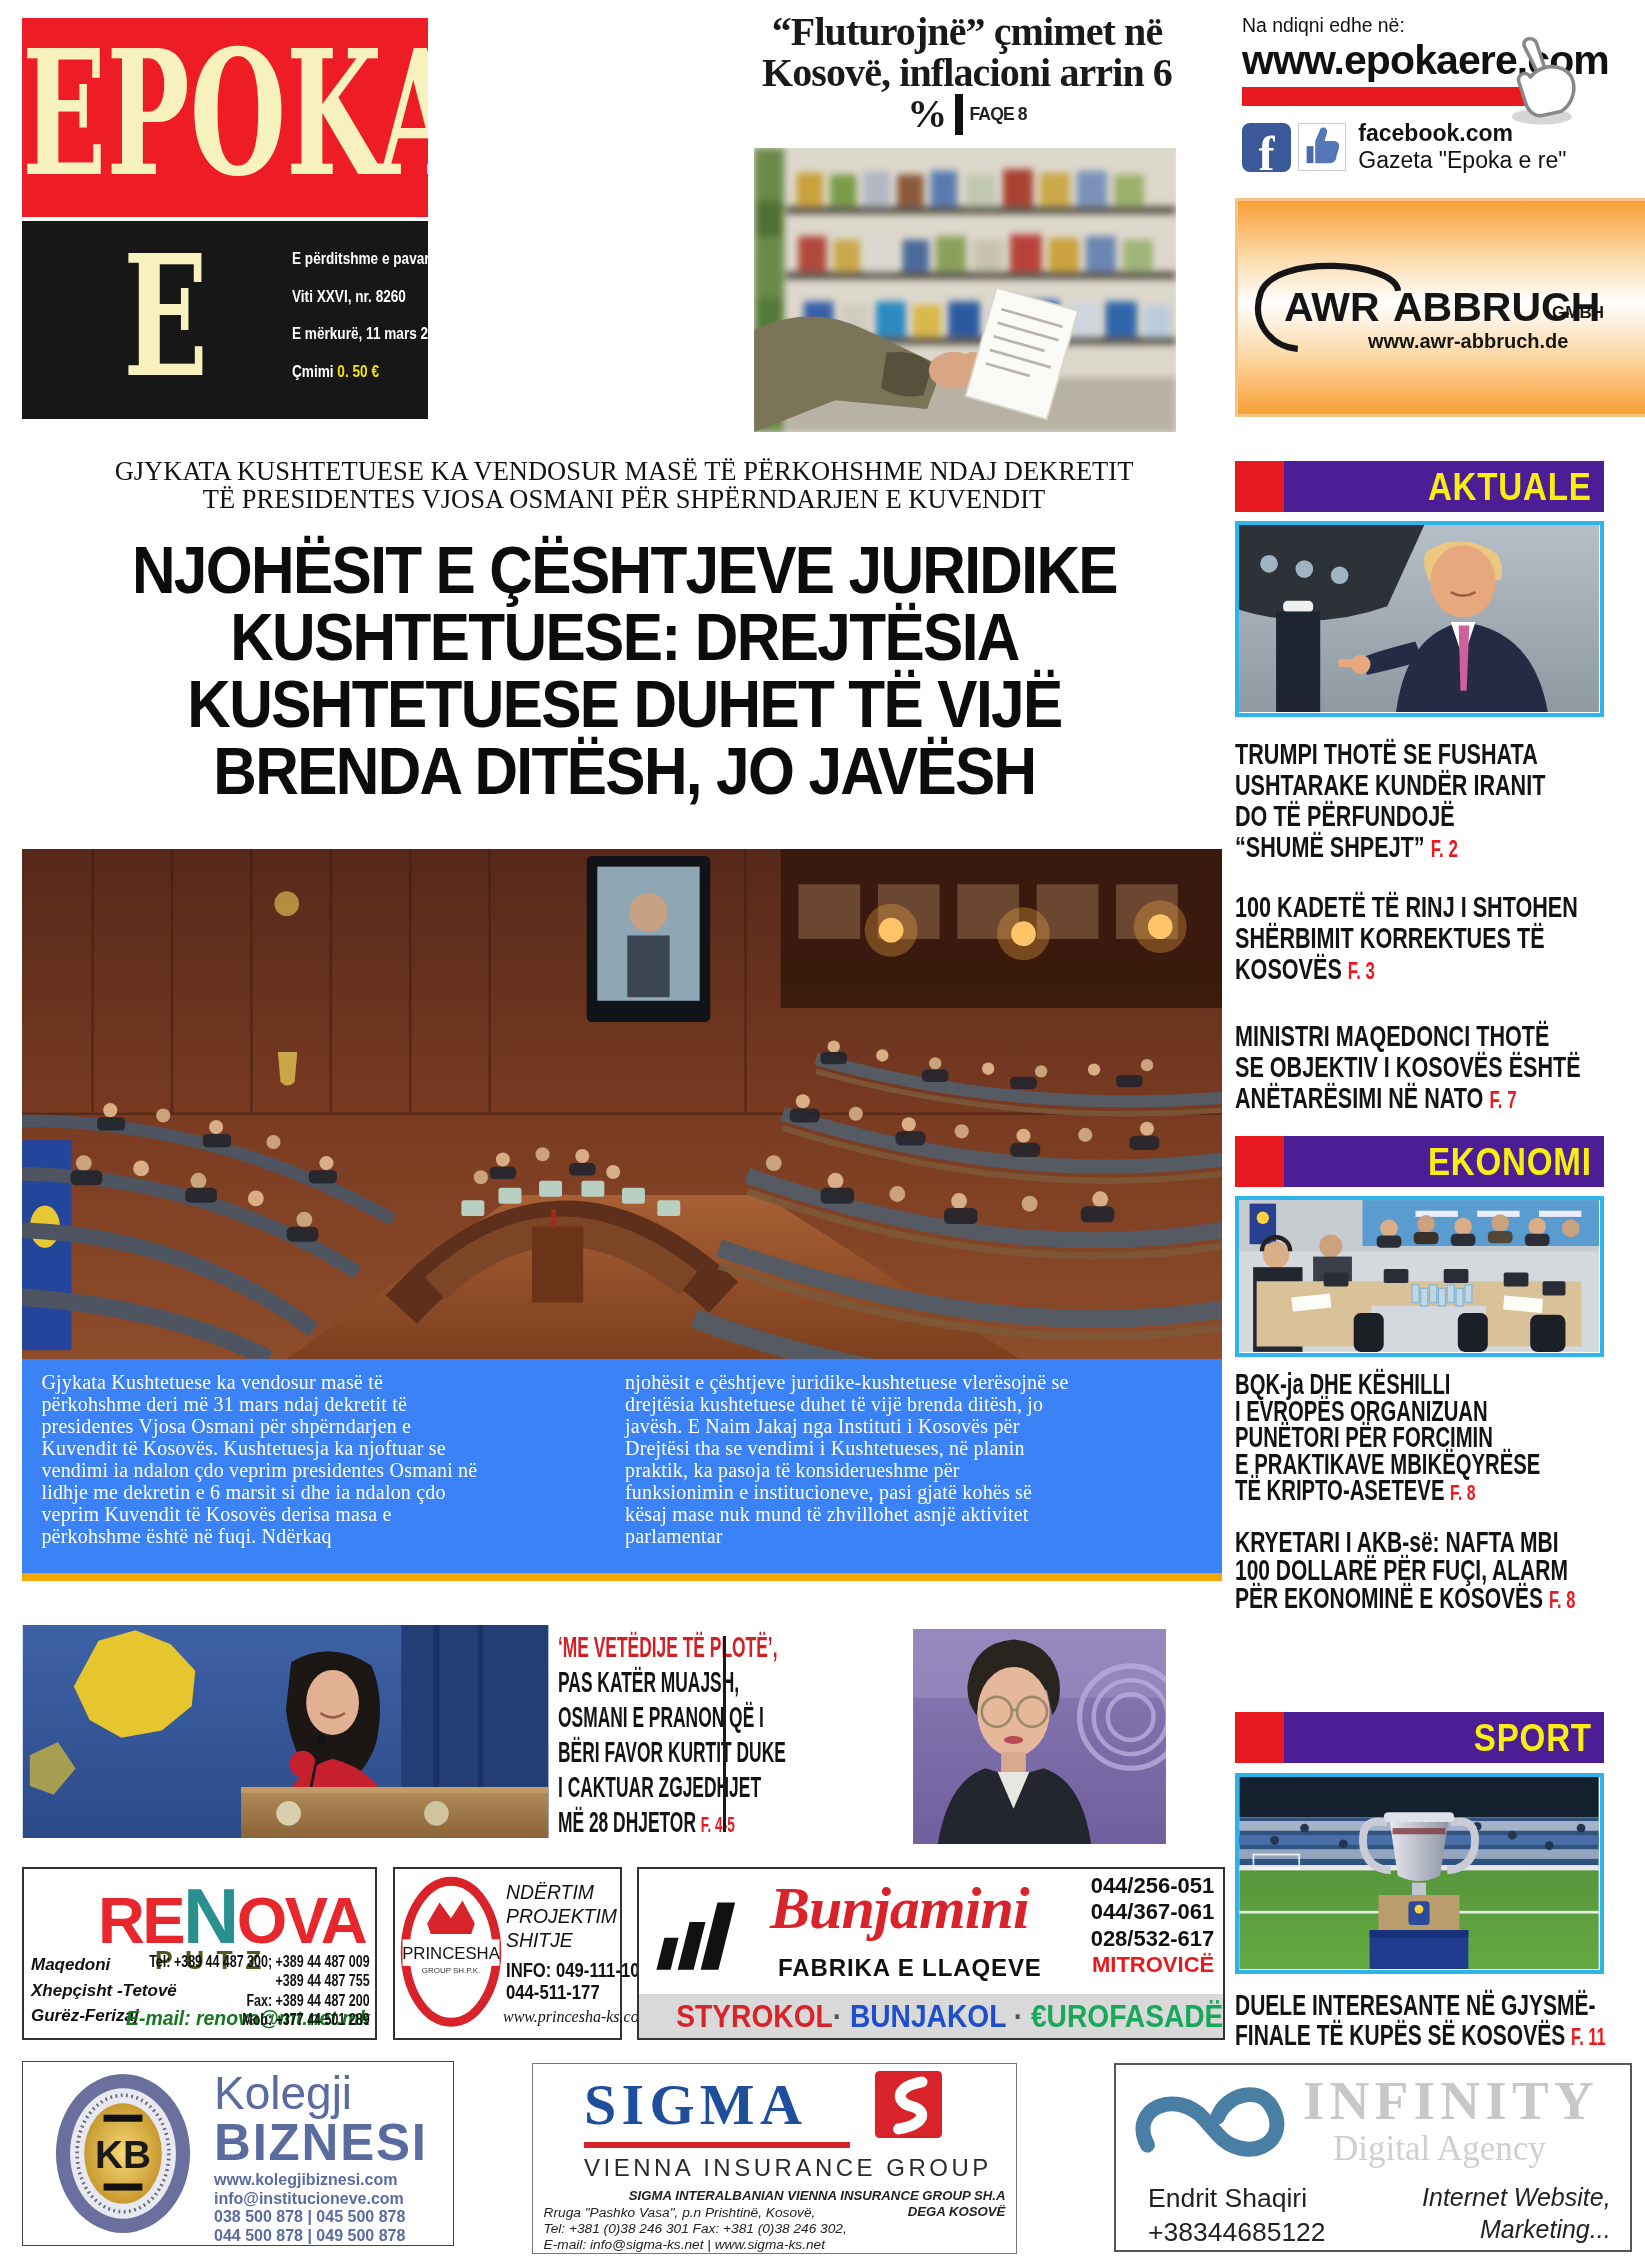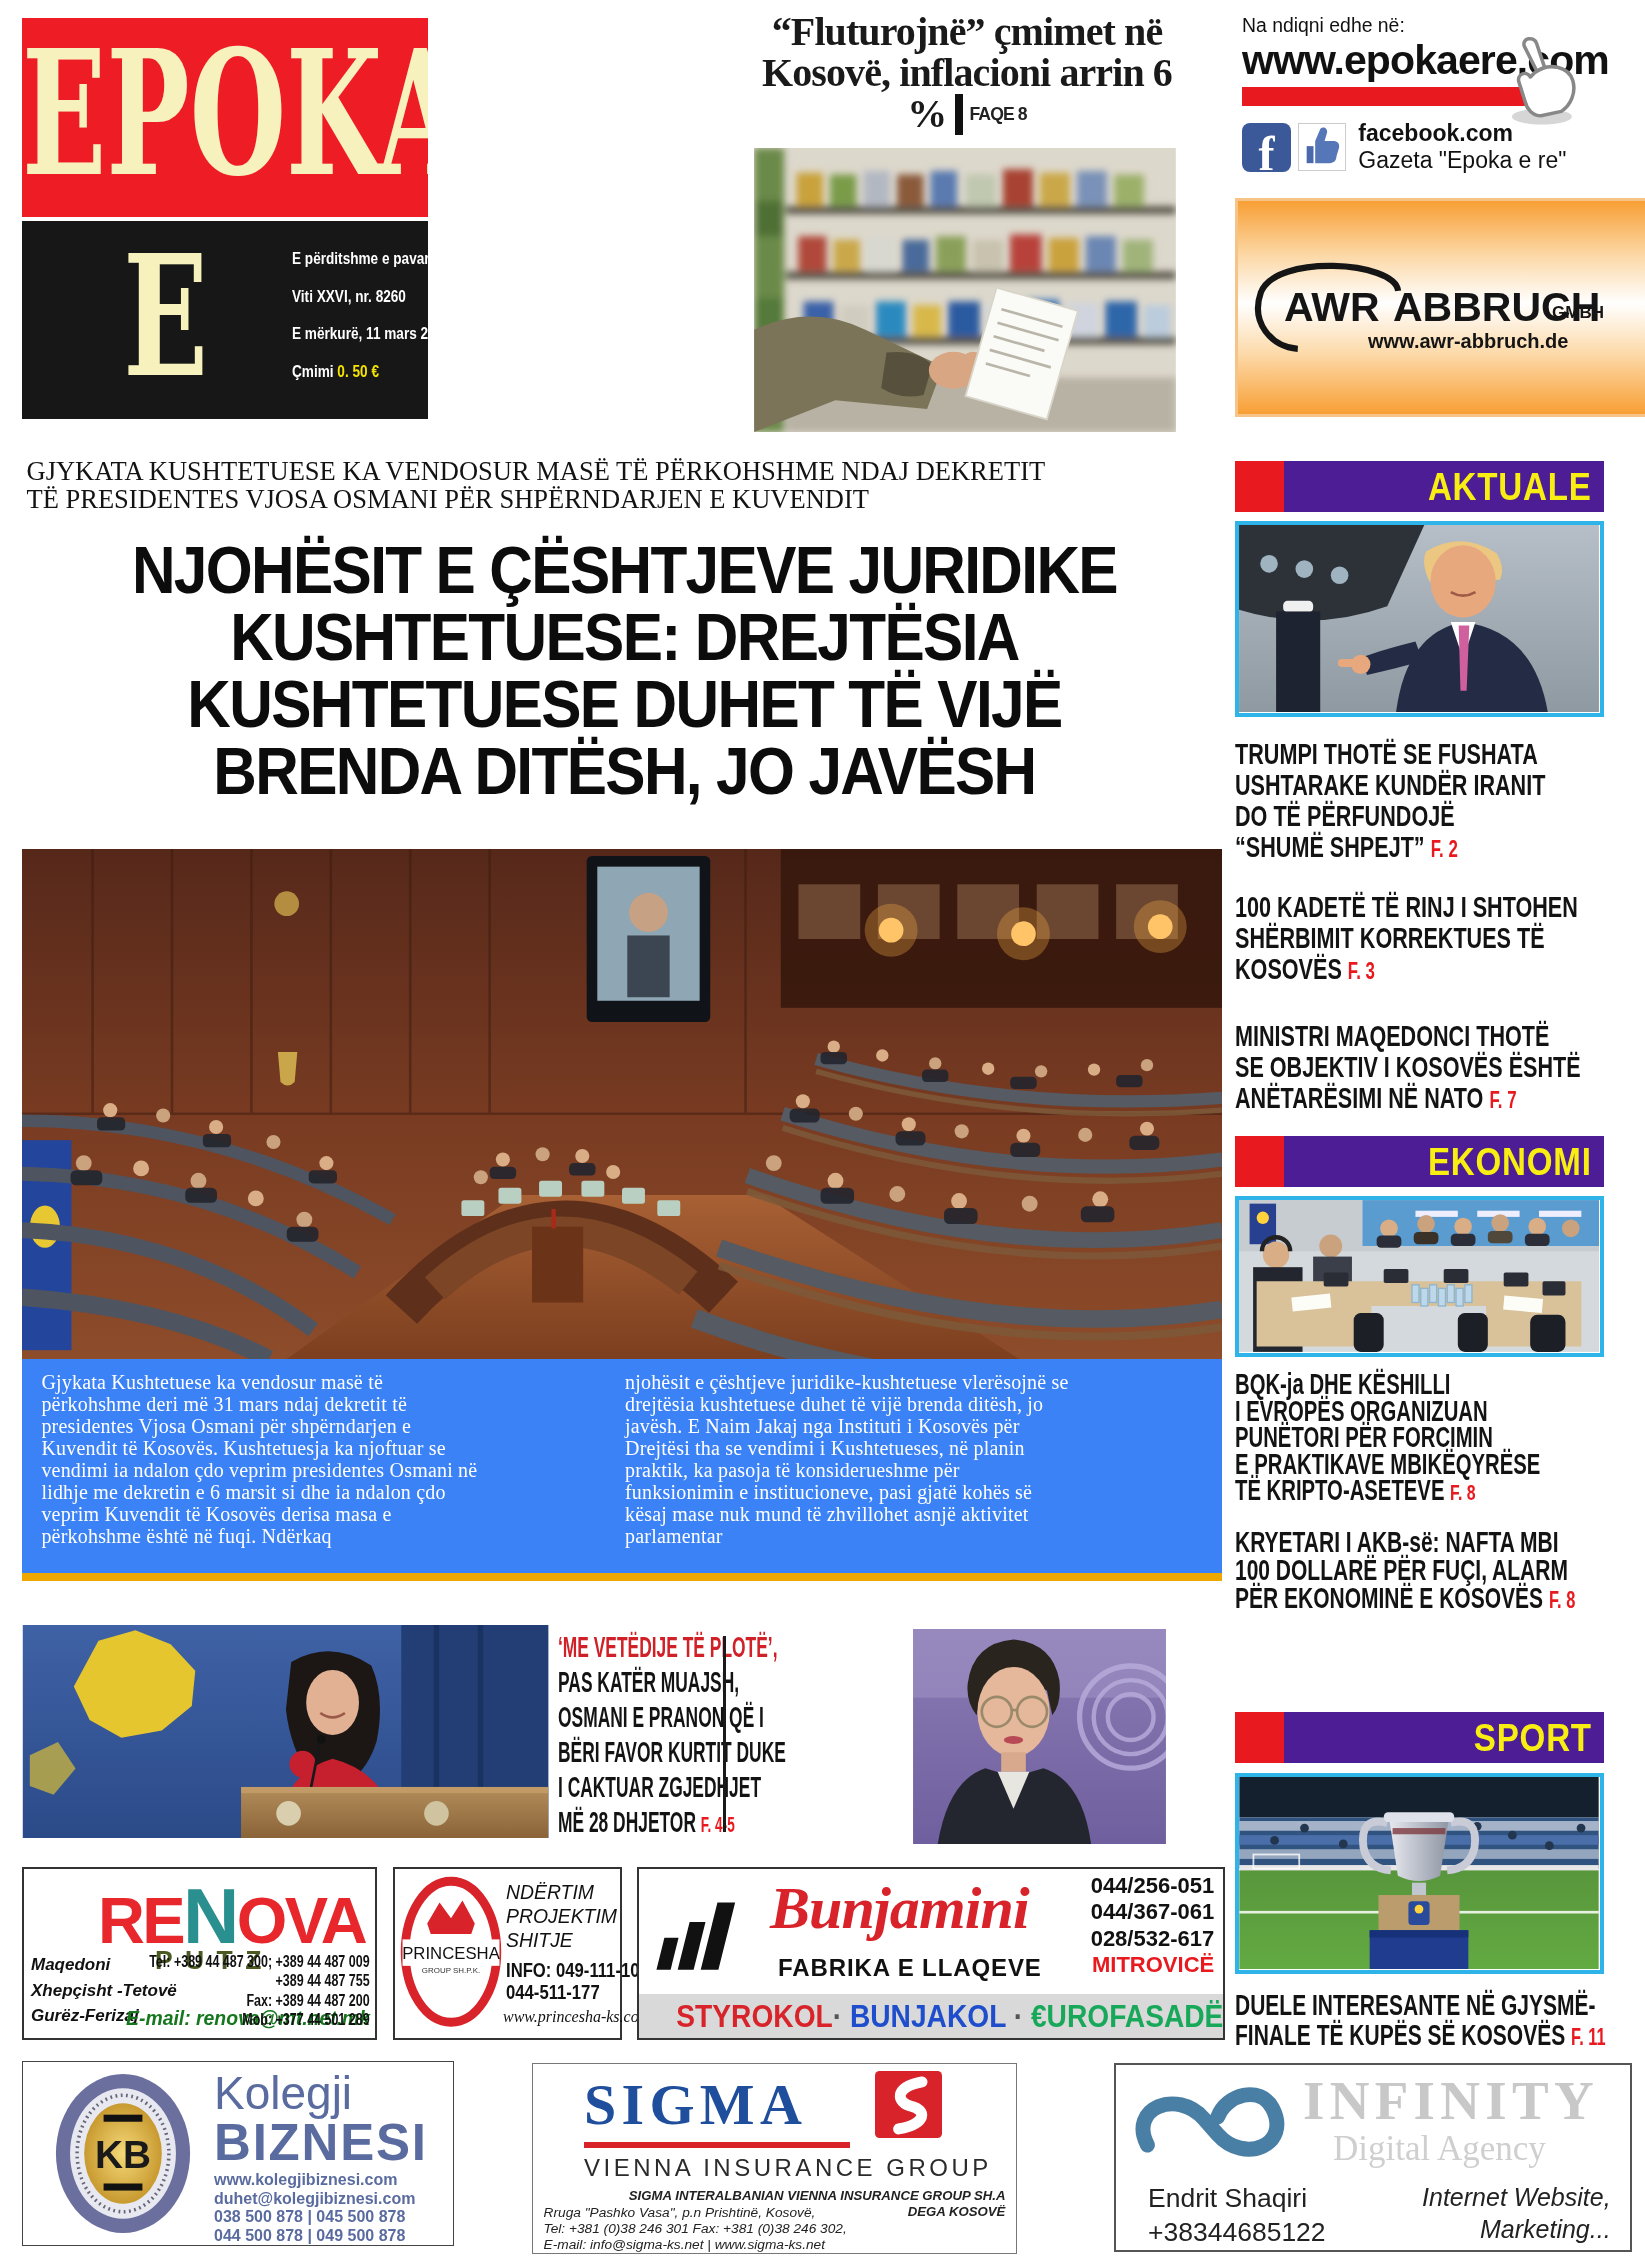--- a/index.html
+++ b/index.html
@@ -44,21 +44,21 @@
 
   
   .awr{left:1235px;top:198px;width:428px;height:219px;border:3.5px solid #f6c486;background:linear-gradient(180deg,#f89f35 0%,#fcd9a8 26%,#ffffff 48%,#fcd9a8 72%,#f89f35 100%)}
   .awr-arc{position:absolute;left:7px;top:49px}
   .awr-a{position:absolute;left:46px;top:83px;font-weight:700;font-size:41px;color:#151515}
   .awr-b{position:absolute;left:155px;top:83px;font-weight:700;font-size:41px;color:#151515}
   .awr-g{position:absolute;left:314px;top:102px;font-weight:700;font-size:17px;color:#151515}
   .awr-site{position:absolute;left:130px;top:129px;font-weight:700;font-size:20px;color:#151515}
 
   
-  .kick{left:26.5px;top:457px;width:1195px;font-family:"Liberation Serif",serif;font-size:26.5px;line-height:28px;color:#131313}
+  .kick{left:26.5px;top:457px;width:1195px;text-align:center;font-family:"Liberation Serif",serif;font-size:26.5px;line-height:28px;color:#131313}
   .mh-wrap{left:26.5px;top:536px;width:1195px}
   .mh{font-weight:700;font-size:67px;line-height:67px;text-align:center;color:#0c0c0c;letter-spacing:-1.8px}
 
   
   .ph{overflow:hidden}
   .ph svg{display:block}
   .cyframe{border:4.4px solid #2fb4e9}
 
   
   .graybox{left:22px;top:1359px;width:1200px;height:222px;background:#3b82f6;border-bottom:8px solid #eea800}
@@ -567,21 +567,21 @@
       <ellipse cx="85" cy="98" rx="52" ry="66" fill="none" stroke="#667" stroke-width="4" stroke-dasharray="2,4"></ellipse>
       <ellipse cx="85" cy="98" rx="44" ry="57" fill="url(#kbg)"></ellipse>
       <rect x="63" y="54" width="44" height="8" fill="#111"></rect>
       <rect x="63" y="132" width="44" height="8" fill="#111"></rect>
       <text x="85" y="114" text-anchor="middle" font-family="Liberation Sans, sans-serif" font-weight="bold" font-size="44" fill="#1a1a1a">KB</text>
     </svg>
     <div class="kb-brand1">Kolegji</div>
     <div class="kb-brand2">BIZNESI</div>
     <div class="kb-lines">
       <div>www.kolegjibiznesi.com</div>
-      <div>duhet@kolegjibiznesi.com</div>
+      <div>info@institucioneve.com</div>
       <div>038 500 878 | 045 500 878</div>
       <div>044 500 878 | 049 500 878</div>
     </div>
   </div>
 
   <div class="abs sigma" style="background:#fff">
     <div class="sg-brand">SIGMA</div>
     <svg width="67" height="67" viewBox="0 0 74 74" style="position:absolute;left:342px;top:7px">
       <rect width="74" height="74" rx="5" fill="#d8232a"></rect>
       <path d="M52,12 C20,18 24,35 40,39 C57,43 58,58 26,64" stroke="#fff" stroke-width="12" fill="none" stroke-linecap="round"></path>

